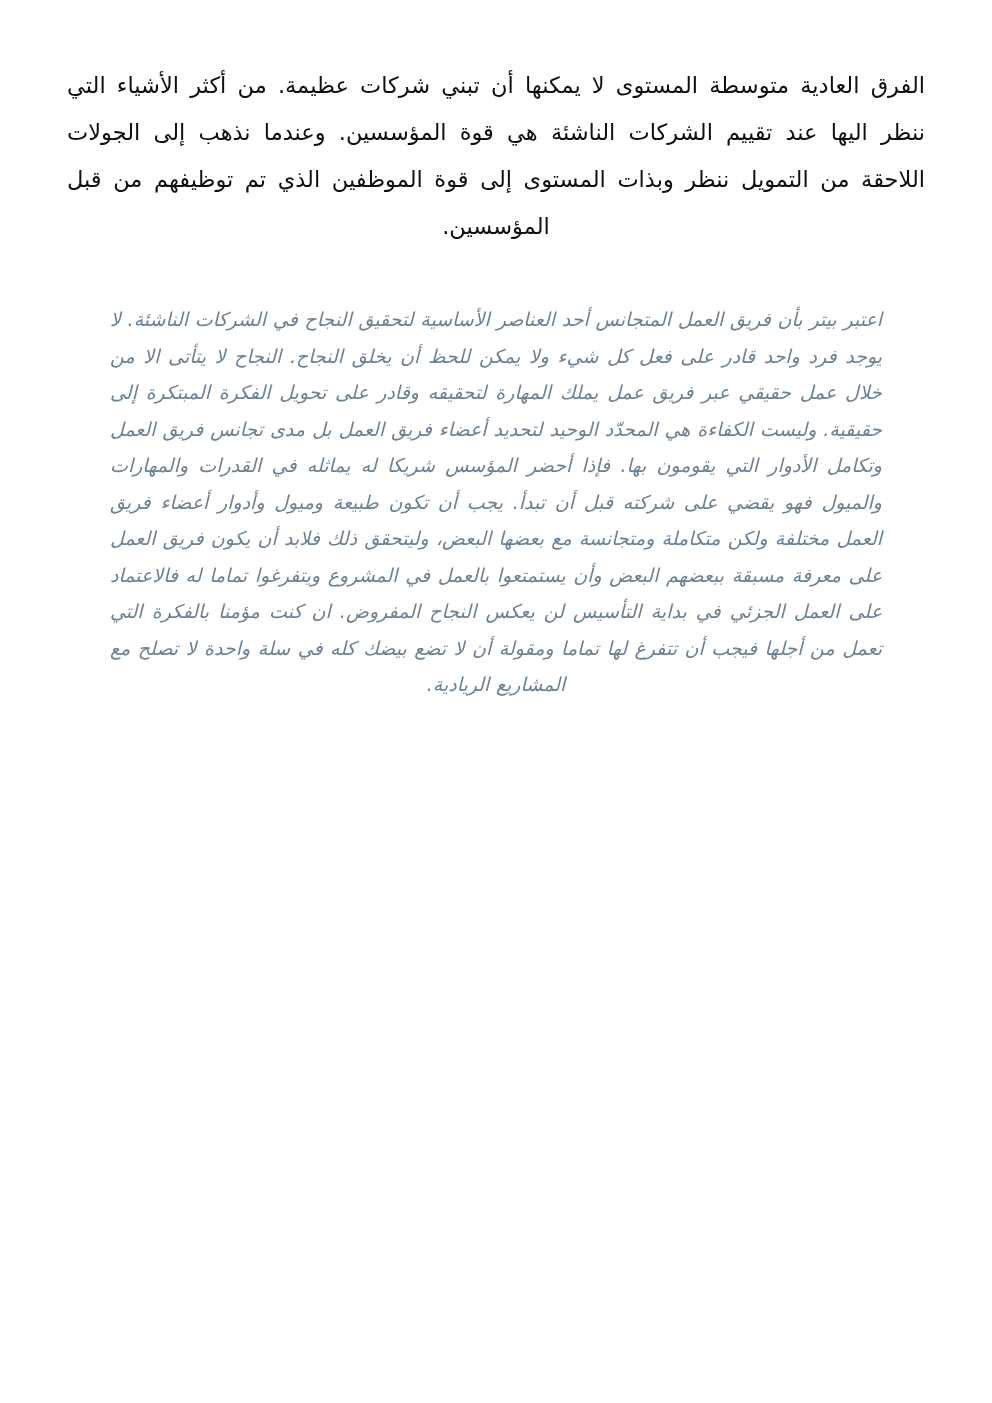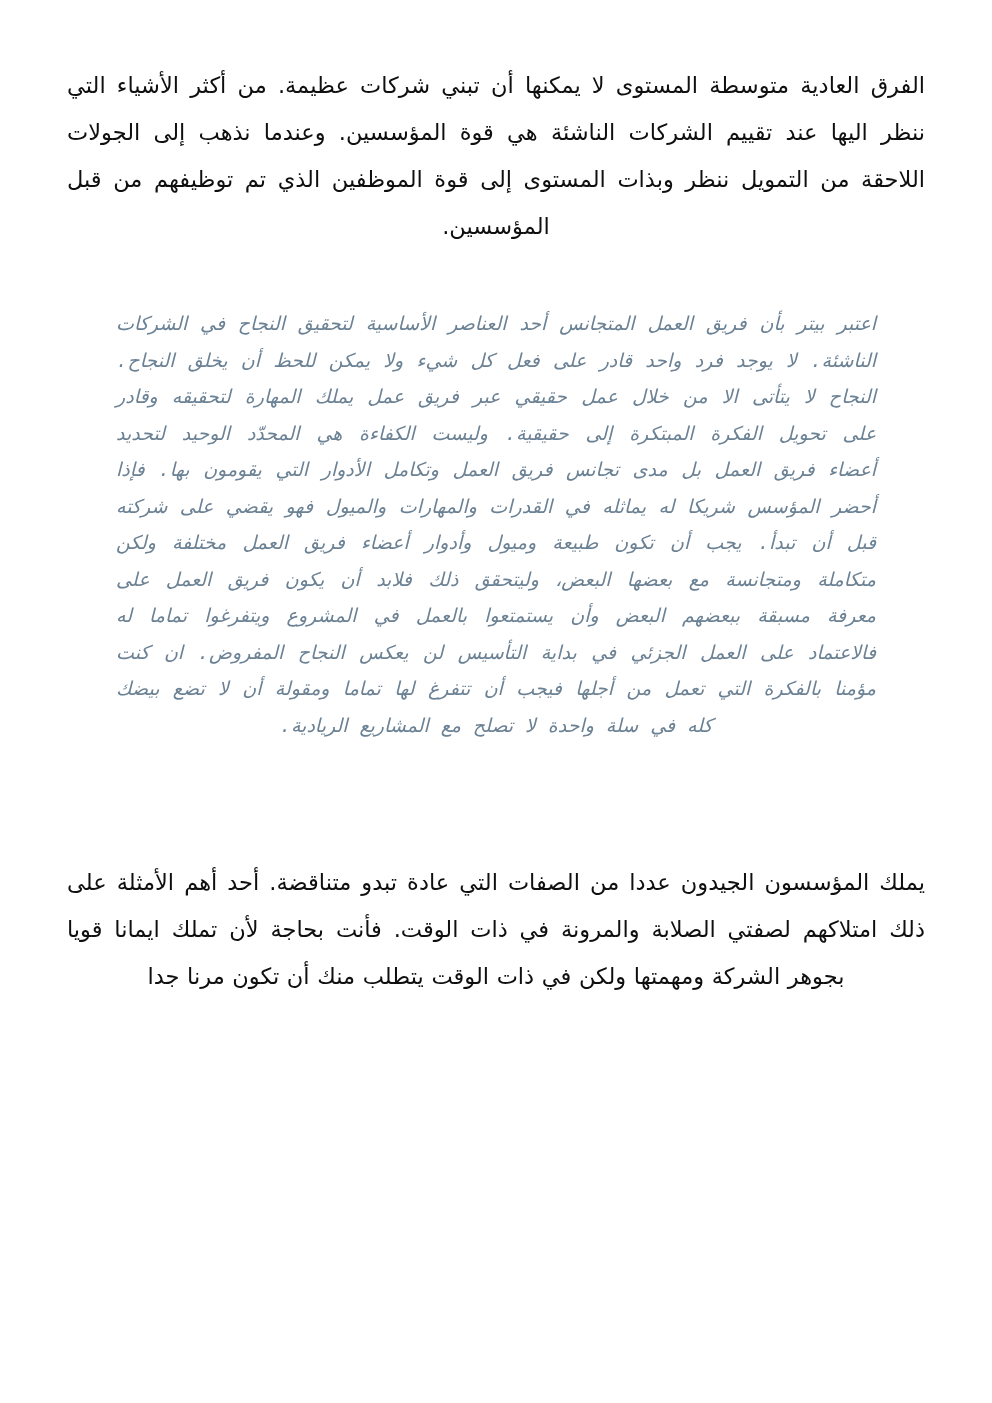--- a/index.html
+++ b/index.html
@@ -44,24 +44,23 @@
 
   .quote-block {
     direction: rtl;
     text-align: justify;
     text-align-last: center;
     color: #6b8194;
     font-size: 19px;
     line-height: 36.5px;
     font-style: italic;
     font-weight: 400;
-    margin: 12px;
+    margin: 6px;
     padding: 0 37px;
     word-spacing: 0.5px;
-    font-family: Liberation Mono, monospace;
   }
 
   .spacer-after-intro { height: 45px; }
   .spacer-after-quote { height: 60px; }
   .spacer-para       { height: 21px; }
 </style>
 </head>
 <body>
 
 <div class="page">
@@ -73,15 +72,14 @@
   <blockquote class="quote-block">اعتبر بيتر بأن فريق العمل المتجانس أحد العناصر الأساسية لتحقيق النجاح في الشركات الناشئة. لا يوجد فرد واحد قادر على فعل كل شيء ولا يمكن للحظ أن يخلق النجاح. النجاح لا يتأتى الا من خلال عمل حقيقي عبر فريق عمل يملك المهارة لتحقيقه وقادر على تحويل الفكرة المبتكرة إلى حقيقية. وليست الكفاءة هي المحدّد الوحيد لتحديد أعضاء فريق العمل بل مدى تجانس فريق العمل وتكامل الأدوار التي يقومون بها. فإذا أحضر المؤسس شريكا له يماثله في القدرات والمهارات والميول فهو يقضي على شركته قبل أن تبدأ. يجب أن تكون طبيعة وميول وأدوار أعضاء فريق العمل مختلفة ولكن متكاملة ومتجانسة مع بعضها البعض، وليتحقق ذلك فلابد أن يكون فريق العمل على معرفة مسبقة ببعضهم البعض وأن يستمتعوا بالعمل في المشروع ويتفرغوا تماما له فالاعتماد على العمل الجزئي في بداية التأسيس لن يعكس النجاح المفروض. ان كنت مؤمنا بالفكرة التي تعمل من أجلها فيجب أن تتفرغ لها تماما ومقولة أن لا تضع بيضك كله في سلة واحدة لا تصلح مع المشاريع الريادية.</blockquote>
 
   <div class="spacer-after-quote"></div>
 
 
   <div class="spacer-para"></div>
 
 
   <div class="spacer-para"></div>
 
-  <p class="body-para">يملك المؤسسون الجيدون عددا من الصفات التي عادة تبدو متناقضة. أحد أهم الأمثلة على ذلك امتلاكهم لصفتي الصلابة والمرونة في ذات الوقت. فأنت بحاجة لأن تملك ايمانا قويا بجوهر الشركة ومهمتها ولكن في ذات الوقت يتطلب منك أن تكون مرنا جدا</p>
 
 </div>
 
 </body></html>

